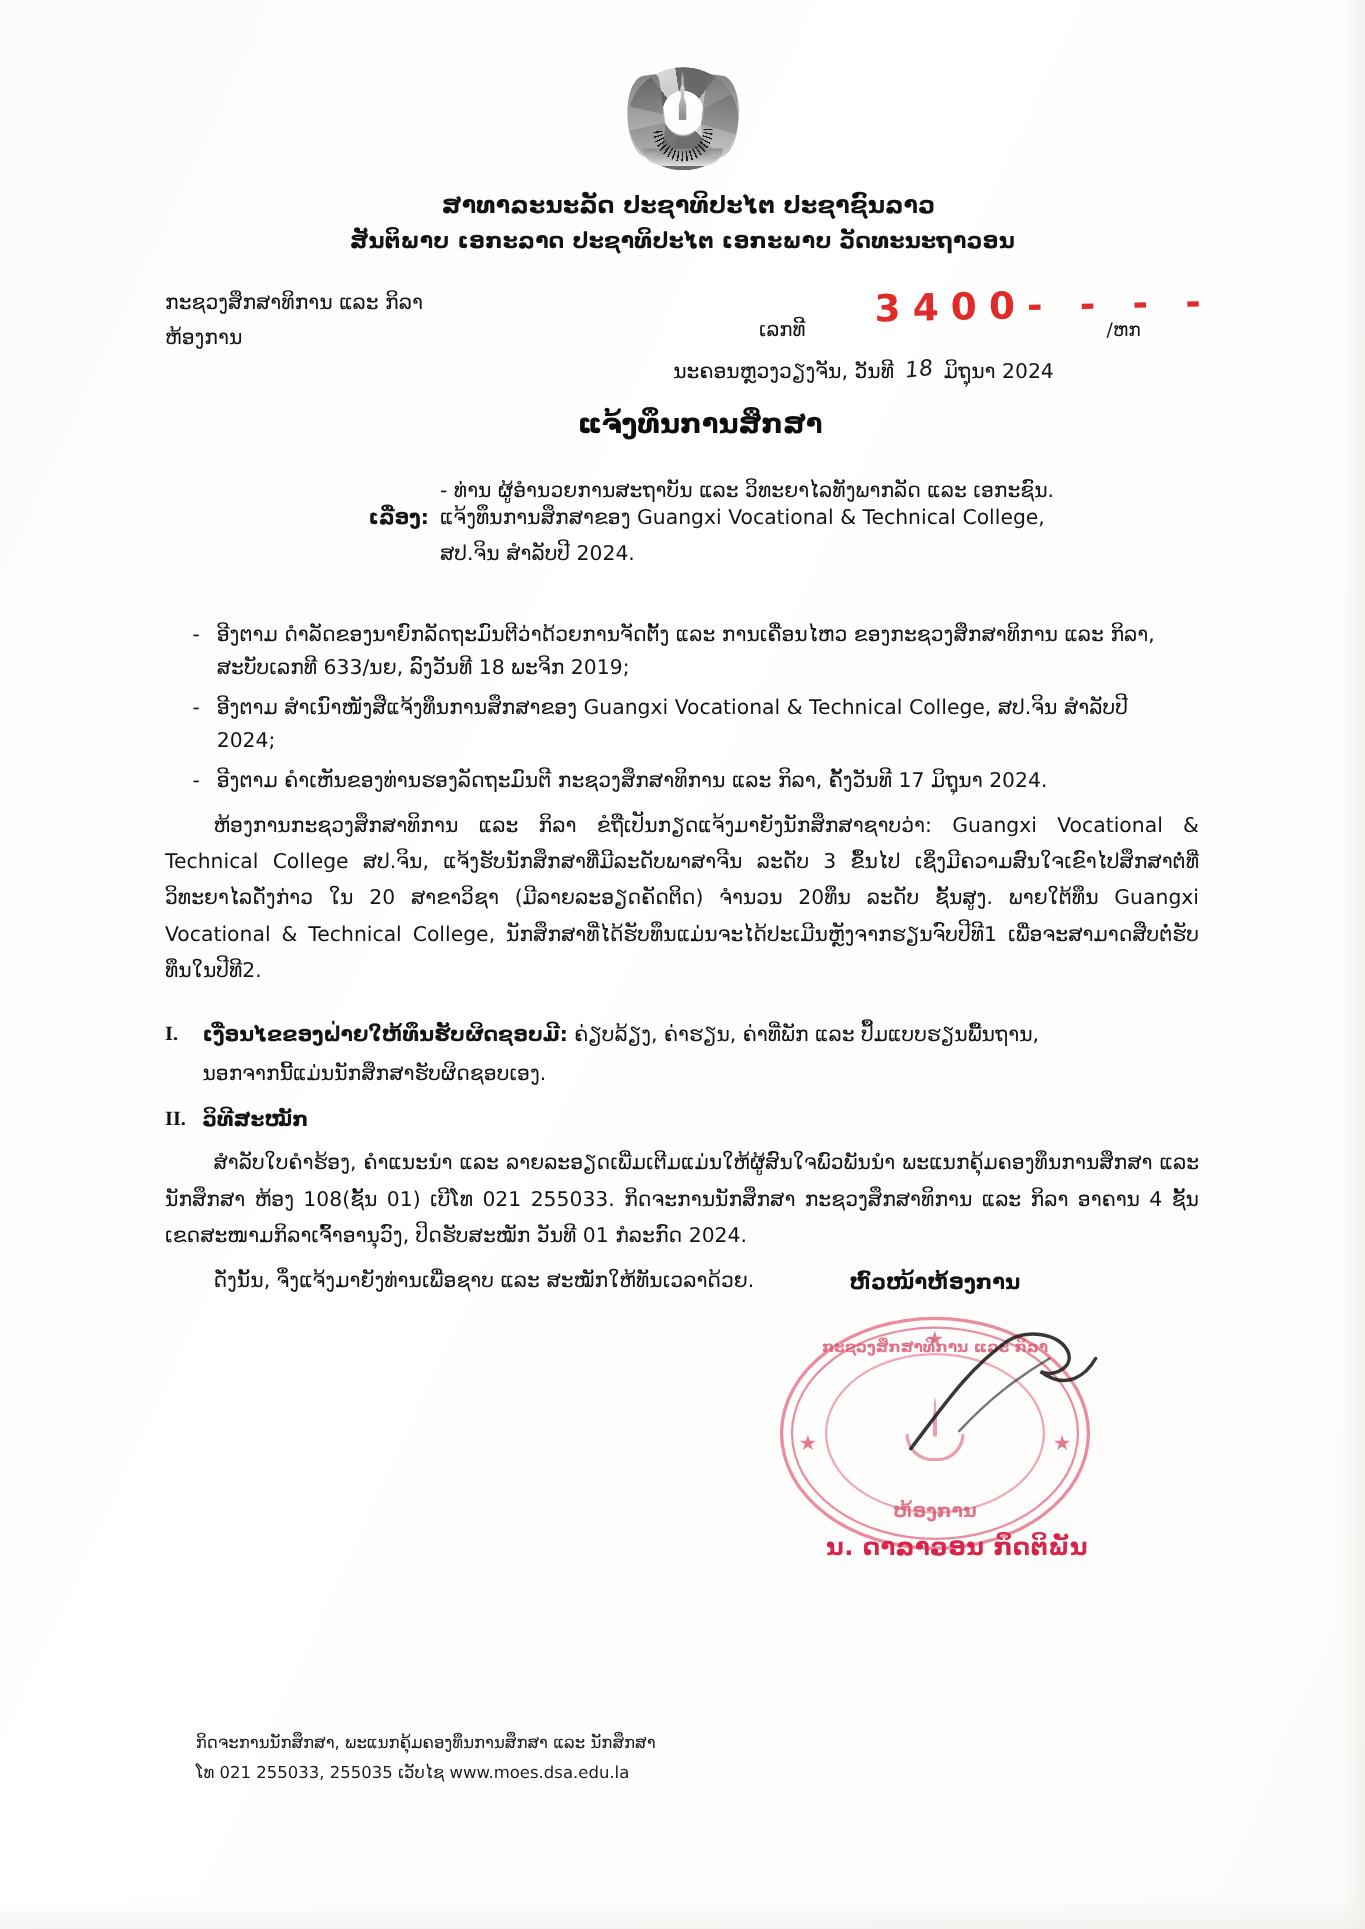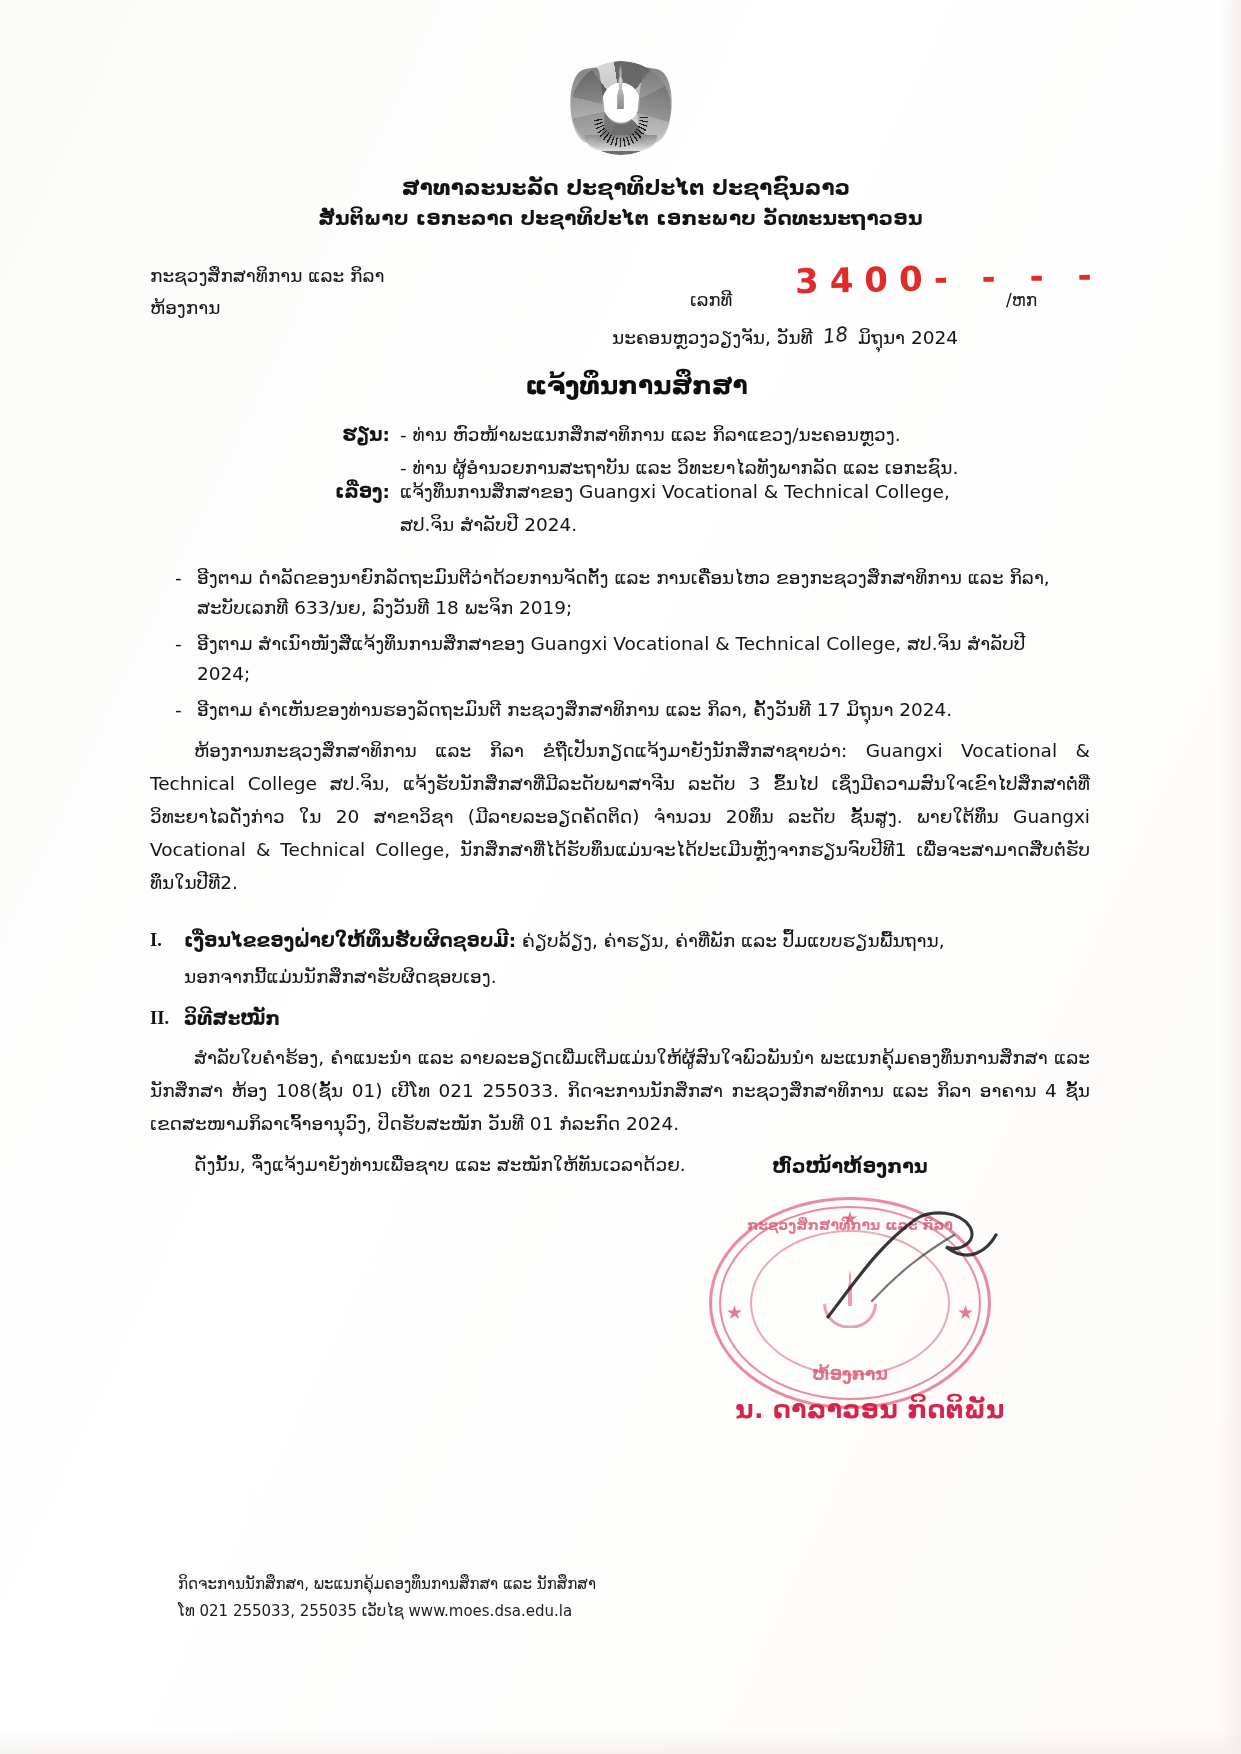--- a/index.html
+++ b/index.html
@@ -357,21 +357,21 @@
     width: 190px; height: 120px;
     pointer-events: none;
   }
   #signer-name {
     position: absolute;
     top: 1395px;
     left: 660px;
     width: 420px;
     text-align: center;
     color: #d6254a;
-    font-size: 25px;
+    font-size: 22px;
     font-weight: bold;
     letter-spacing: .5px;
   }
 
   
   #footer {
     position: absolute;
     bottom: 128px;
     left: 178px;
     width: 680px;
@@ -413,24 +413,20 @@
 
   <div id="date-line">
     <span>ນະຄອນຫຼວງວຽງຈັນ, ວັນທີ</span>
     <span class="hand-num">18</span>
     <span>ມິຖຸນາ 2024</span>
   </div>
 
   <div id="doc-title">ແຈ້ງທຶນການສຶກສາ</div>
 
   <div id="addr-block">
-    <div class="addr-row">
-      <span class="addr-key">ຮຽນ:</span>
-      <span class="addr-val">- ທ່ານ ຫົວໜ້າພະແນກສຶກສາທິການ ແລະ ກິລາແຂວງ/ນະຄອນຫຼວງ.</span>
-    </div>
     <div class="addr-cont">- ທ່ານ ຜູ້ອຳນວຍການສະຖາບັນ ແລະ ວິທະຍາໄລທັງພາກລັດ ແລະ ເອກະຊົນ.</div>
     <div class="addr-row">
       <span class="addr-key">ເລື່ອງ:</span>
       <span class="addr-val">ແຈ້ງທຶນການສຶກສາຂອງ Guangxi Vocational &amp; Technical College,</span>
     </div>
     <div class="addr-cont">ສປ.ຈິນ ສຳລັບປີ 2024.</div>
   </div>
 
   <div id="refs">
     <div class="ref-item">

